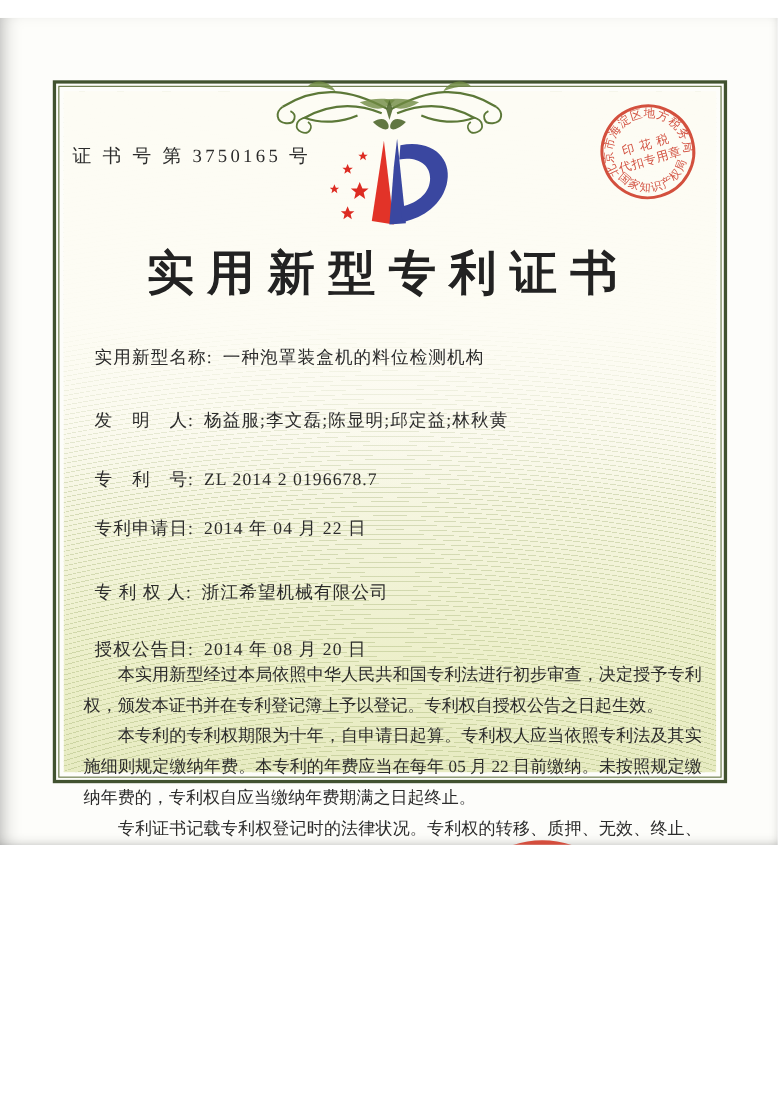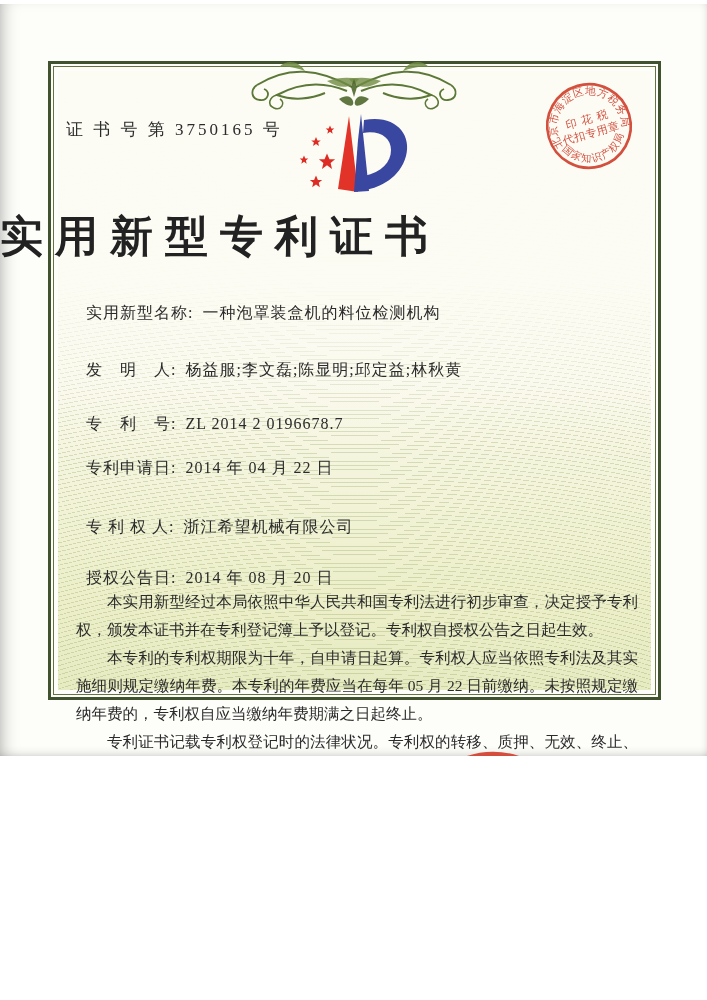--- a/index.html
+++ b/index.html
@@ -1,34 +1,34 @@
 <!DOCTYPE html>
 <html><head>
 <meta charset="utf-8">
 <style>
   html,body{margin:0;padding:0;background:#ffffff;}
   .page{
-    position:relative;width:707px;height:752px;margin:4px auto;
+    position:relative;width:707px;height:752px;margin:16px auto;
     background:#fdfdfa;overflow:hidden;
     box-shadow:inset 12px 0 18px -12px rgba(0,0,0,.35), inset -6px 0 10px -8px rgba(0,0,0,.2), inset 0 -8px 12px -10px rgba(0,0,0,.25);
     font-family:"Liberation Serif","DejaVu Serif",serif;color:#2b2b2b;
   }
   
   .frame{position:absolute;left:48px;top:57px;right:46px;bottom:56px;border:3px solid #41522f;}
   .frame-inner{position:absolute;inset:2px;border:1px solid #637440;}
   
   .waves{
     position:absolute;inset:4px;
     background:
       linear-gradient(180deg, rgba(253,252,244,1) 0%, rgba(253,252,244,.96) 34%, rgba(253,252,244,0) 60%),
       repeating-radial-gradient(140% 95% at 50% 175%, rgba(120,142,62,.25) 0 1px, rgba(120,142,62,0) 1px 6px),
       linear-gradient(180deg, #fdfcf4 0%, #f9f8ea 50%, #ecefc9 85%, #e7ebc2 100%);
   }
   .cert-number{position:absolute;left:66px;top:114px;font-size:17px;letter-spacing:3px;}
-  .title{position:absolute;left:0;top:204px;width:707px;text-align:left;font-size:43px;font-weight:700;letter-spacing:12px;color:#222;}
+  .title{position:absolute;left:0;top:204px;width:707px;text-align:center;font-size:43px;font-weight:700;letter-spacing:12px;color:#222;}
   .field{position:absolute;left:86px;font-size:16px;letter-spacing:1px;white-space:nowrap;}
   .field .val{margin-left:9px;}
   .f0{top:299px}.f1{top:356px}.f2{top:410px}.f3{top:454px}.f4{top:513px}.f5{top:564px}
   .bodytext{position:absolute;left:76px;top:584px;width:562px;font-size:15.5px;line-height:28px;text-align:justify;}
   .bodytext p{margin:0;text-indent:2em;}
   .barcode{position:absolute;left:92px;top:763px;width:178px;height:16px;
     background:repeating-linear-gradient(90deg,#1c1c1c 0 2px,#fbfbf3 2px 3px,#1c1c1c 3px 5px,#fbfbf3 5px 8px,#1c1c1c 8px 9px,#fbfbf3 9px 11px,#1c1c1c 11px 14px,#fbfbf3 14px 15px,#1c1c1c 15px 16px,#fbfbf3 16px 19px);}
   .signer-title{position:absolute;left:100px;top:817px;font-size:16px;letter-spacing:5px;}
   .signer-name{position:absolute;left:98px;top:849px;font-size:16px;letter-spacing:3px;}
   .signature{position:absolute;left:168px;top:778px;}

